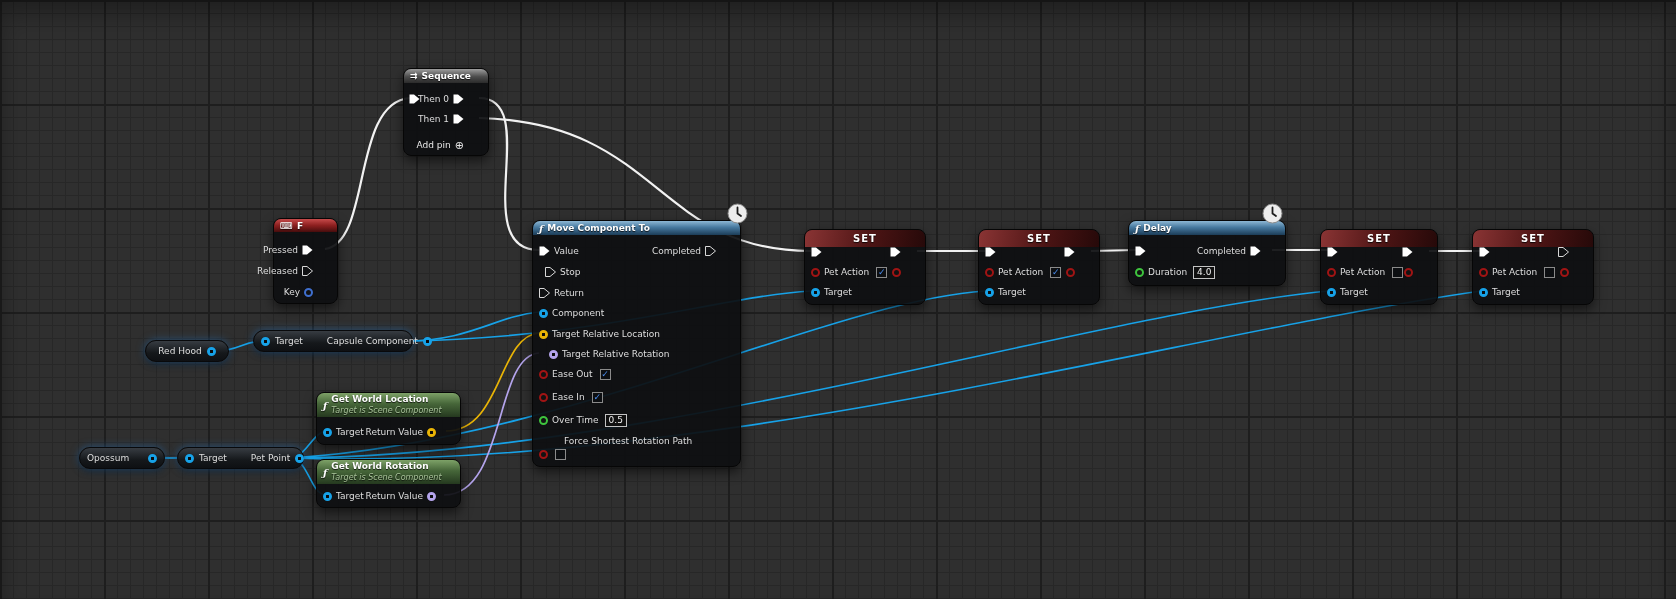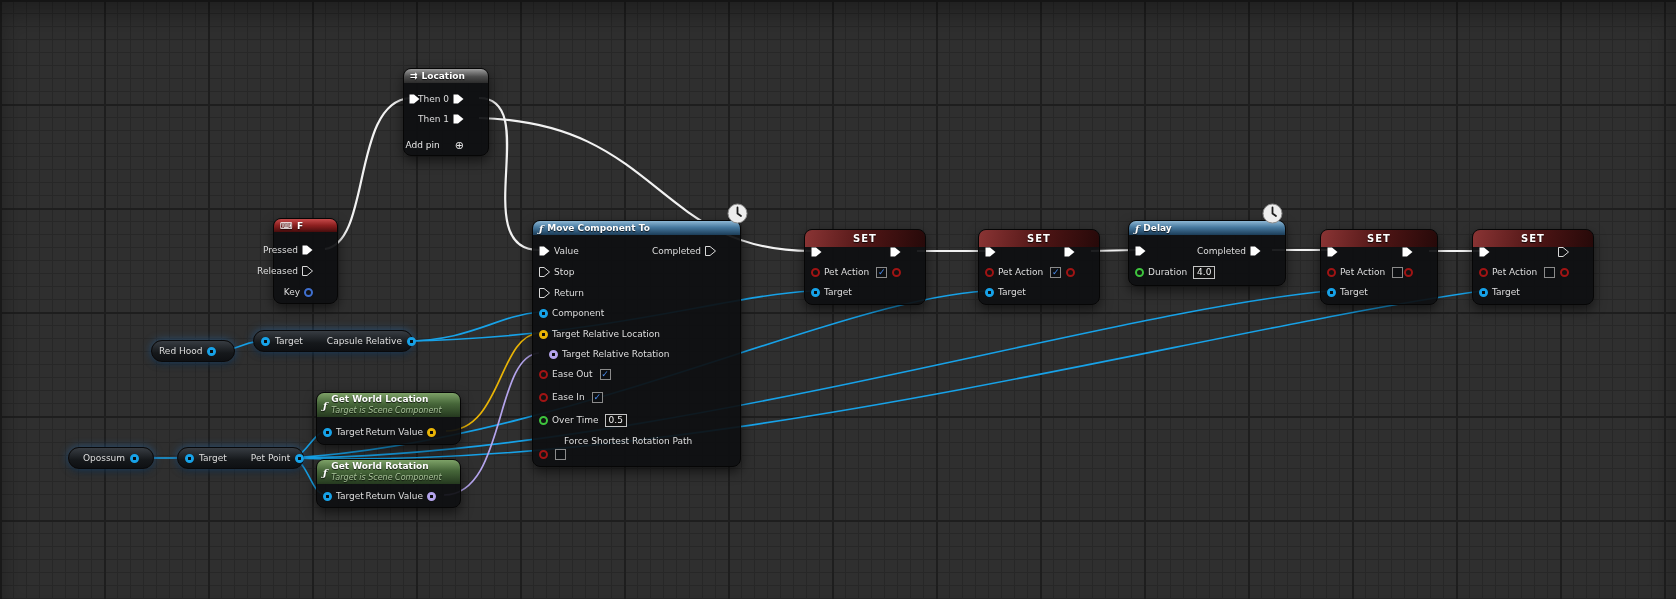--- a/index.html
+++ b/index.html
@@ -40,21 +40,21 @@
     display:flex;align-items:center;justify-content:center;font-size:9px;font-weight:bold;color:#4b8ef0;margin-left:3px;}
   .inp{min-width:16px;height:13px;box-sizing:border-box;padding:0 3px;border:1px solid #c3c3c3;
     background:#101010;color:#f0f0f0;font-size:9px;display:flex;align-items:center;justify-content:center;margin-left:2px;}
   .cap{position:absolute;z-index:2;height:22px;box-sizing:border-box;border-radius:11px;
     background:linear-gradient(180deg,#373c42 0%,#15181b 60%,#0e1013 100%);
     border:1px solid #08090b;display:flex;align-items:center;gap:5px;padding:0 7px;
     font-size:9px;color:#dedede;white-space:nowrap;
     box-shadow:0 0 8px rgba(45,130,210,.5),0 3px 6px rgba(0,0,0,.5);}
   .cap .sp{flex:1 1 auto;min-width:14px;}
   .clock{position:absolute;z-index:3;width:21px;height:21px;}
-  .addpin{display:flex;align-items:center;gap:15px;color:#e8e8e8;justify-content:flex-end;}
+  .addpin{display:flex;align-items:center;gap:4px;color:#e8e8e8;justify-content:flex-end;}
   .plus{font-size:11px;line-height:11px;color:#e8e8e8;}
   .settitle{font-size:10px;letter-spacing:1px;}
 </style>
 </head>
 <body>
 
 <div id="canvas">
 
   <svg id="wires" width="1676" height="599">
 
@@ -75,21 +75,21 @@
     <path d="M479,118 C660,122 655,251 811,251" stroke="#f2f2f2" stroke-width="2.2" fill="none"></path>
     <path d="M917,251 L985,251" stroke="#f2f2f2" stroke-width="2.2" fill="none"></path>
     <path d="M1091,251 L1136,250" stroke="#f2f2f2" stroke-width="2.2" fill="none"></path>
     <path d="M1272,250 L1329,250" stroke="#f2f2f2" stroke-width="2.2" fill="none"></path>
     <path d="M1429,251 L1481,251" stroke="#f2f2f2" stroke-width="2.2" fill="none"></path>
   </svg>
 
   <div class="node" style="left:403px;top:68px;width:84px;height:86px">
     <div class="hdr hdr-gray">
       <span>⇉</span>
-      <span>Location</span>
+      <span>Sequence</span>
     </div>
     <div class="row" style="left:5px;top:24px">
       <svg class="pe" width="11" height="10" viewBox="0 0 11 10">
           <path d="M0.5,0.5 H5 L10.5,5 L5,9.5 H0.5 Z" fill="#fff"></path>
         </svg>
     </div>
     <div class="row right" style="top:24px">
       <span class="lbl">Then 0</span>
       <svg class="pe" width="11" height="10" viewBox="0 0 11 10">
           <path d="M0.5,0.5 H5 L10.5,5 L5,9.5 H0.5 Z" fill="#fff"></path>
@@ -140,21 +140,21 @@
           <path d="M0.5,0.5 H5 L10.5,5 L5,9.5 H0.5 Z" fill="#fff"></path>
         </svg>
       <span class="lbl">Value</span>
     </div>
     <div class="row right" style="top:24px">
       <span class="lbl">Completed</span>
       <svg class="pe" width="11" height="10" viewBox="0 0 11 10">
           <path d="M0.5,0.5 H5 L10.5,5 L5,9.5 H0.5 Z" fill="none" stroke="#d8d8d8"></path>
         </svg>
     </div>
-    <div class="row" style="left:6px;top:45px">
+    <div class="row" style="left:12px;top:45px">
       <svg class="pe" width="11" height="10" viewBox="0 0 11 10">
           <path d="M0.5,0.5 H5 L10.5,5 L5,9.5 H0.5 Z" fill="none" stroke="#d8d8d8"></path>
         </svg>
       <span class="lbl">Stop</span>
     </div>
     <div class="row" style="left:6px;top:66px">
       <svg class="pe" width="11" height="10" viewBox="0 0 11 10">
           <path d="M0.5,0.5 H5 L10.5,5 L5,9.5 H0.5 Z" fill="none" stroke="#d8d8d8"></path>
         </svg>
       <span class="lbl">Return</span>
@@ -335,30 +335,30 @@
     </div>
     <div class="row right" style="top:36px">
       <span class="pc" style="--c:#a01414"></span>
     </div>
     <div class="row" style="left:6px;top:56px">
       <span class="pc filled" style="--c:#17a2e8"></span>
       <span class="lbl">Target</span>
     </div>
   </div>
 
-  <div class="cap" style="left:151px;top:340px;width:84px;justify-content:flex-start">
+  <div class="cap" style="left:145px;top:340px;width:84px;justify-content:center">
     <span>Red Hood</span>
     <span class="pc filled" style="--c:#17a2e8"></span>
   </div>
 
   <div class="cap" style="left:253px;top:330px;width:160px">
     <span class="pc filled" style="--c:#17a2e8"></span>
     <span>Target</span>
     <span class="sp"></span>
-    <span>Capsule Relative</span>
+    <span>Capsule Component</span>
     <span class="pc filled" style="--c:#17a2e8"></span>
   </div>
 
   <div class="node" style="left:316px;top:392px;width:143px;height:51px">
     <div class="hdr hdr-green">
       <span class="fx">ƒ</span>
       <span class="hdr2">
         <span>Get World Location</span>
         <span class="sub">Target is Scene Component</span>
       </span>
@@ -384,21 +384,21 @@
     <div class="row" style="left:6px;top:30px">
       <span class="pc filled" style="--c:#17a2e8"></span>
       <span class="lbl">Target</span>
     </div>
     <div class="row right" style="top:30px">
       <span class="lbl">Return Value</span>
       <span class="pc filled" style="--c:#b4a4ec"></span>
     </div>
   </div>
 
-  <div class="cap" style="left:68px;top:447px;width:86px;justify-content:center">
+  <div class="cap" style="left:79px;top:447px;width:86px;justify-content:space-between">
     <span>Opossum</span>
     <span class="pc filled" style="--c:#17a2e8"></span>
   </div>
 
   <div class="cap" style="left:177px;top:447px;width:127px">
     <span class="pc filled" style="--c:#17a2e8"></span>
     <span>Target</span>
     <span class="sp"></span>
     <span>Pet Point</span>
     <span class="pc filled" style="--c:#17a2e8"></span>

